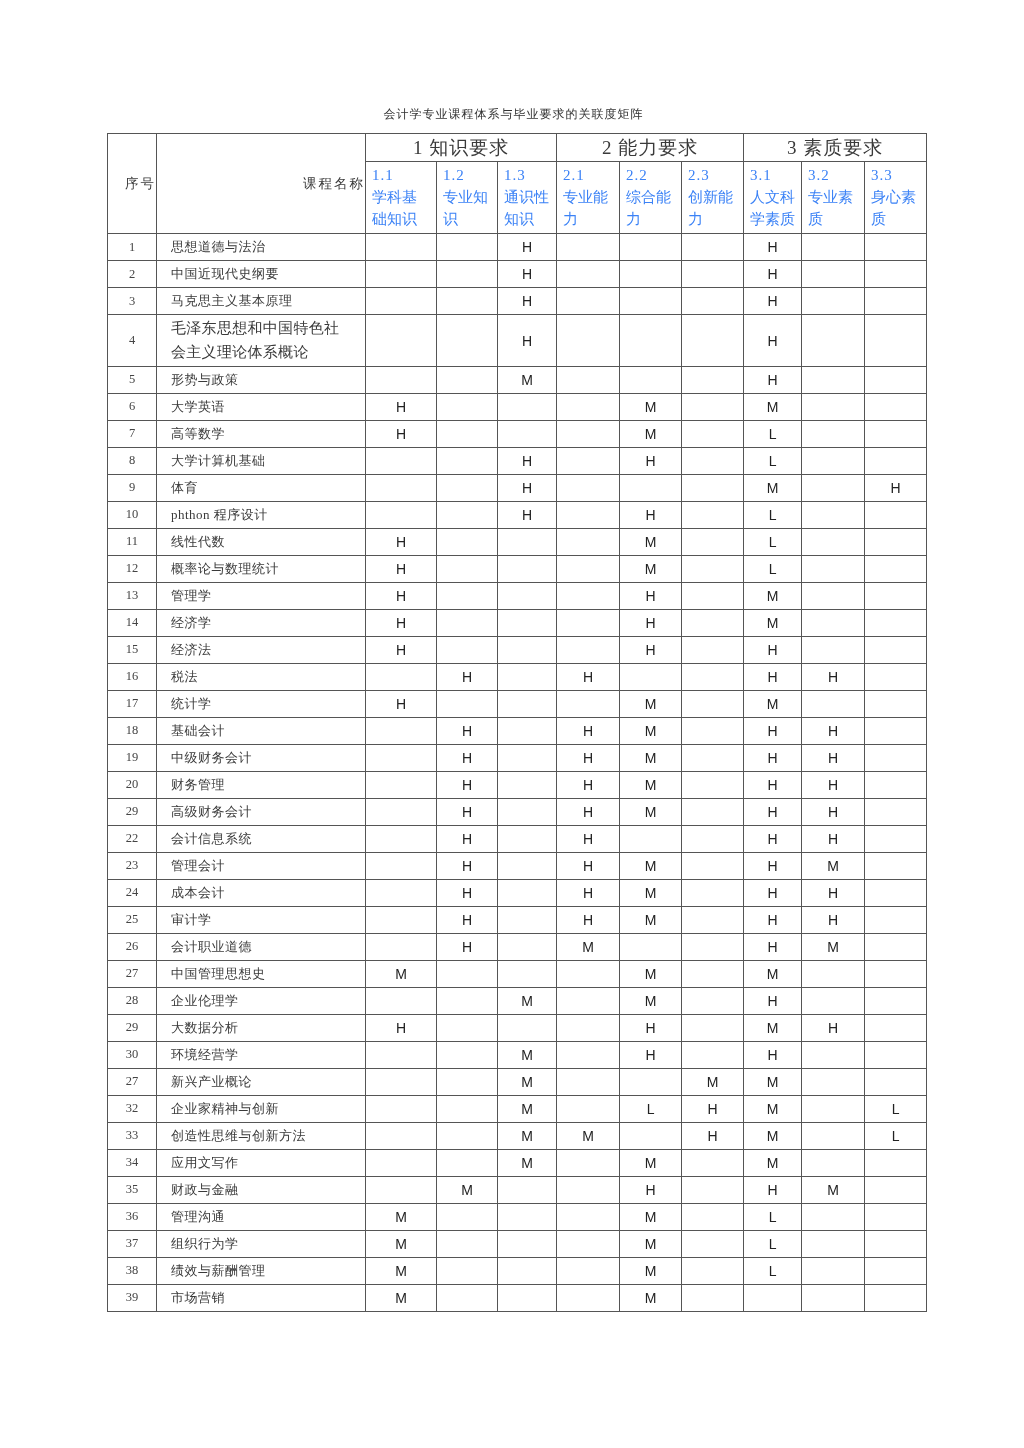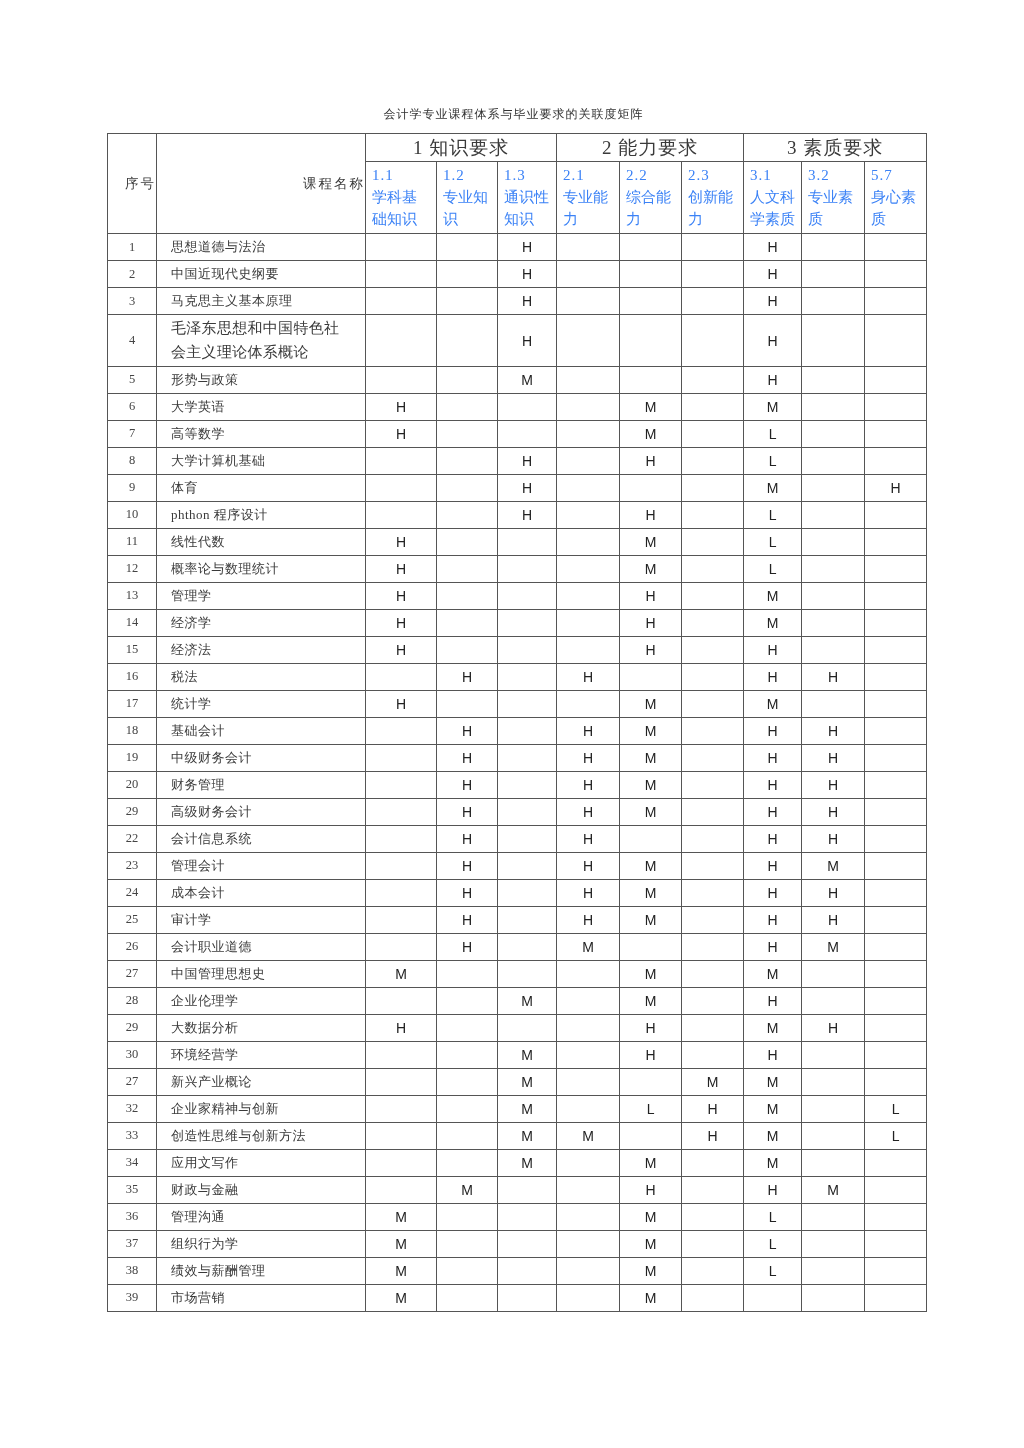--- a/index.html
+++ b/index.html
@@ -145,21 +145,21 @@
         </th>
         <th class="sub">
           <div class="sub-num">3.1</div>
           <div class="sub-label">人文科学素质</div>
         </th>
         <th class="sub">
           <div class="sub-num">3.2</div>
           <div class="sub-label">专业素质</div>
         </th>
         <th class="sub">
-          <div class="sub-num">5.7</div>
+          <div class="sub-num">3.3</div>
           <div class="sub-label">身心素质</div>
         </th>
       </tr>
     </thead>
     <tbody>
         <tr>
           <td class="c-no">1</td>
           <td class="c-name">思想道德与法治</td>
           <td class="c-val"></td>
           <td class="c-val"></td>

